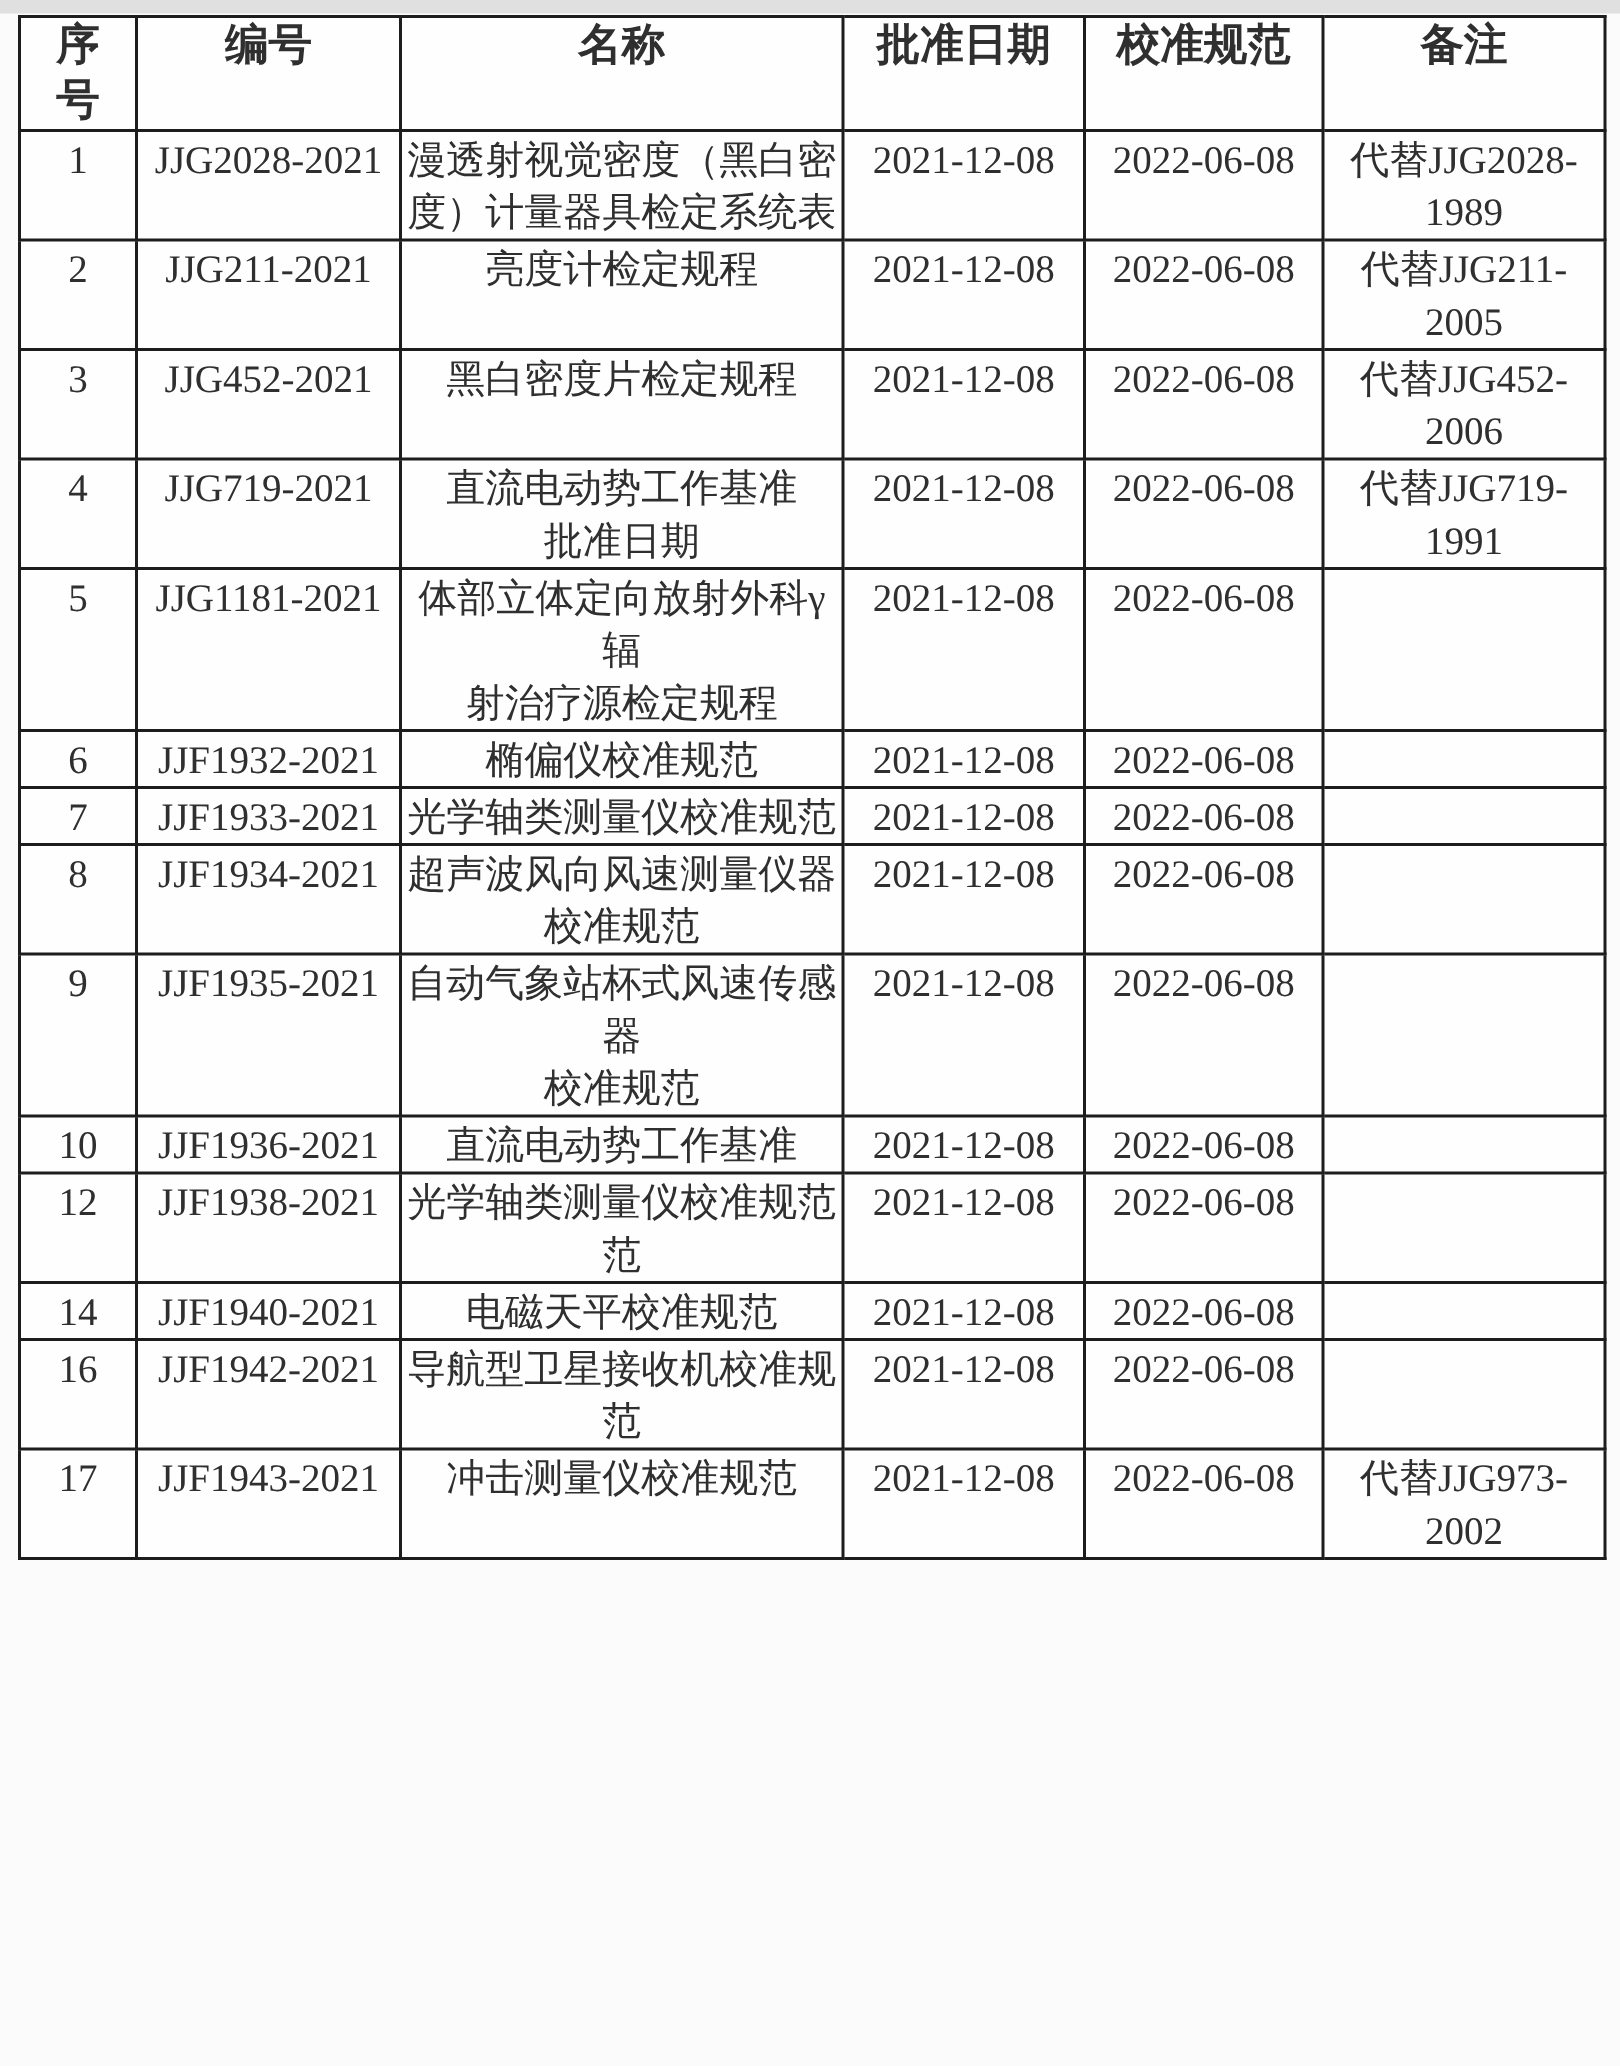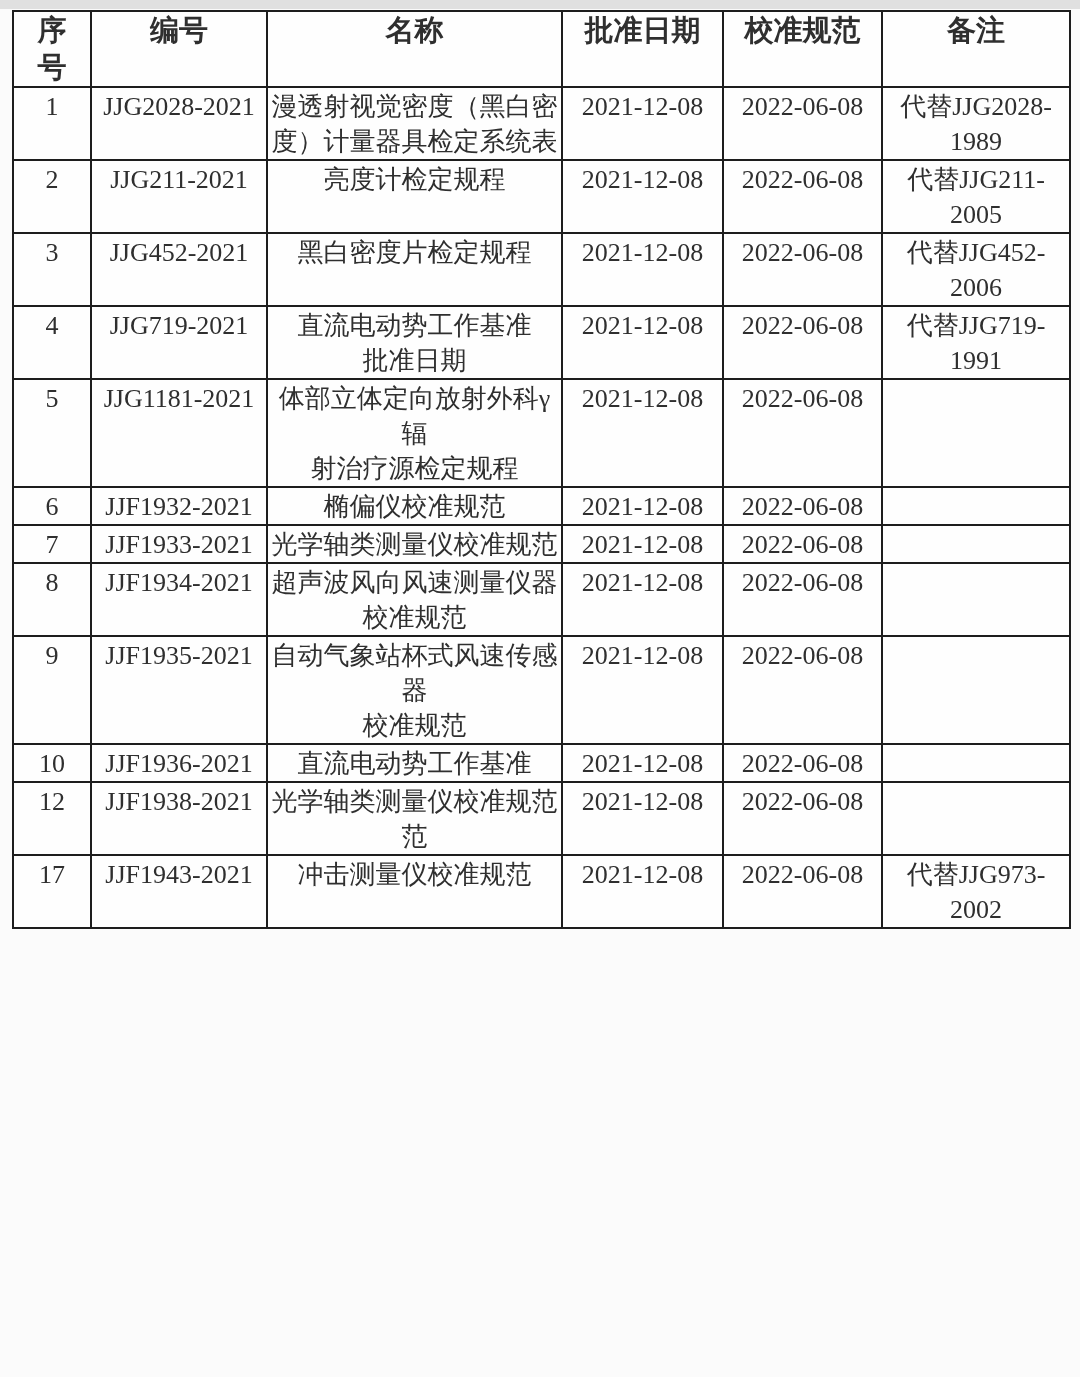--- a/index.html
+++ b/index.html
@@ -173,20 +173,37 @@
         <tr>
           <td>12</td>
           <td>JJF1938-2021</td>
           <td>光学轴类测量仪校准规范
 范</td>
           <td>2021-12-08</td>
           <td>2022-06-08</td>
           <td></td>
         </tr>
         <tr>
+          <td>14</td>
+          <td>JJF1940-2021</td>
+          <td>电磁天平校准规范</td>
+          <td>2021-12-08</td>
+          <td>2022-06-08</td>
+          <td></td>
+        </tr>
+        <tr>
+          <td>16</td>
+          <td>JJF1942-2021</td>
+          <td>导航型卫星接收机校准规
+范</td>
+          <td>2021-12-08</td>
+          <td>2022-06-08</td>
+          <td></td>
+        </tr>
+        <tr>
           <td>17</td>
           <td>JJF1943-2021</td>
           <td>冲击测量仪校准规范</td>
           <td>2021-12-08</td>
           <td>2022-06-08</td>
           <td>代替JJG973-
 2002</td>
         </tr>
       </tbody>
   </table>

